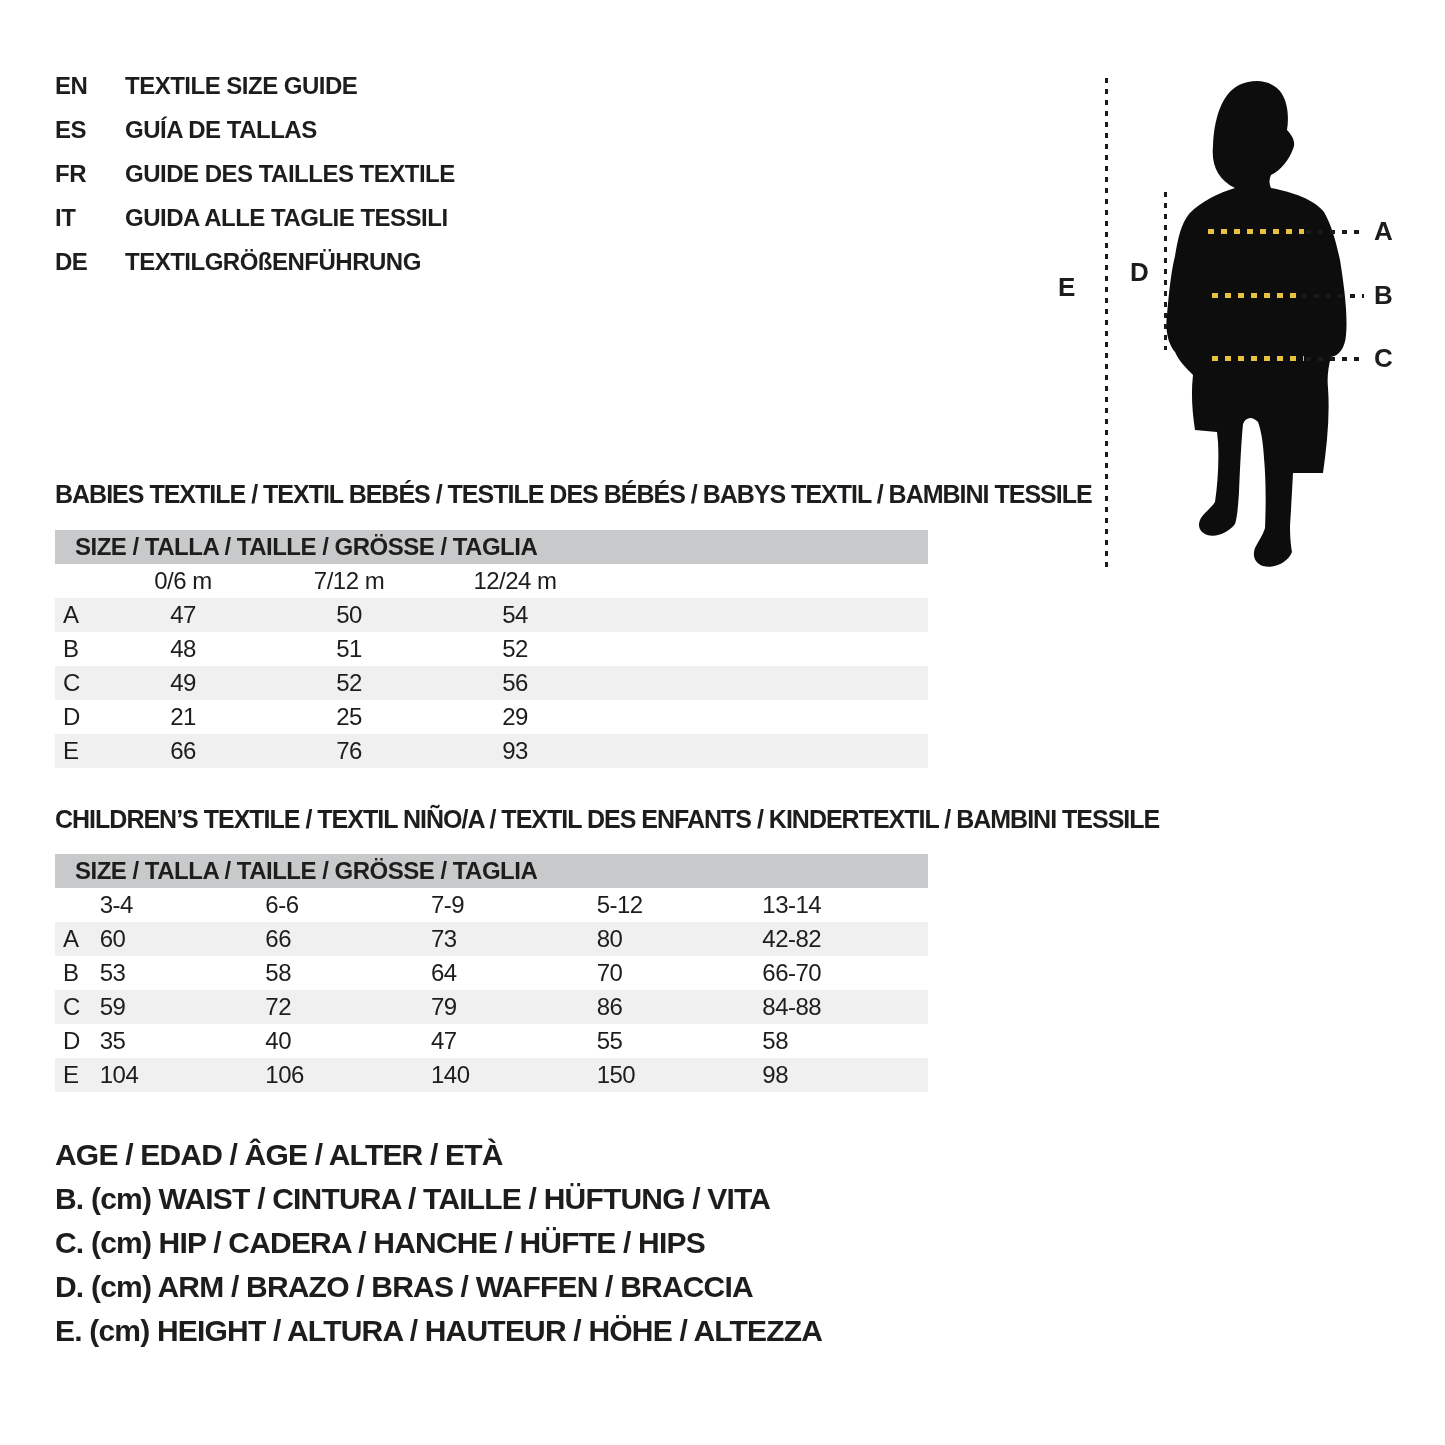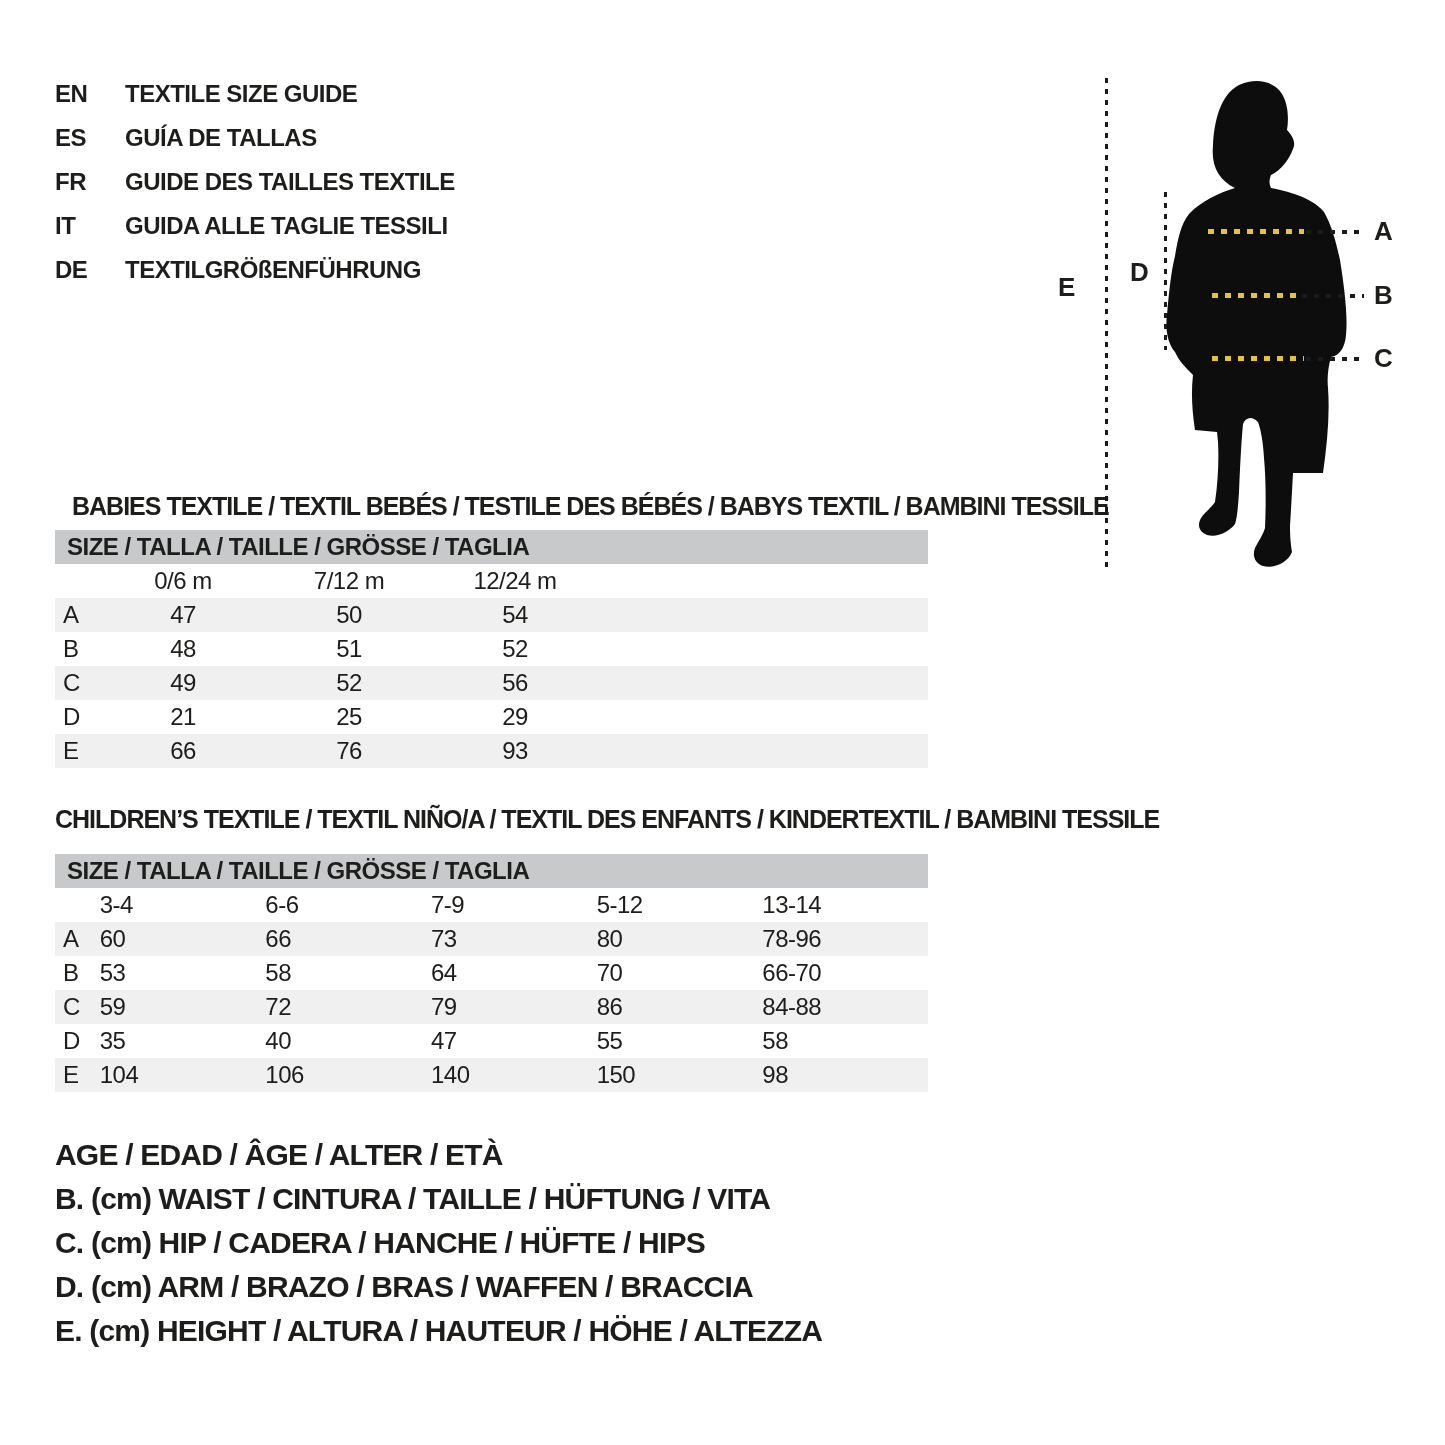--- a/index.html
+++ b/index.html
@@ -6,42 +6,42 @@
   body{
     width:1445px;height:1445px;position:relative;background:#ffffff;
     font-family:"Liberation Sans","DejaVu Sans",sans-serif;
     font-stretch:condensed;
     color:#1d1d1b;overflow:hidden;
   }
   .nowrap{white-space:nowrap;}
 
   
   .lang-block{position:absolute;left:55px;top:72px;}
-  .lang-row{display:flex;height:44px;align-items:center;
+  .lang-row{display:flex;height:44px;
     font-weight:bold;font-size:24px;letter-spacing:-0.5px;}
   .lang-code{width:70px;}
 
   
   .sil-svg{position:absolute;left:1155px;top:80px;width:200px;height:500px;z-index:1;}
   .vdash{position:absolute;width:3px;z-index:2;
     background-image:repeating-linear-gradient(to bottom,#1a1a1a 0px,#1a1a1a 5px,transparent 5px,transparent 11px);}
   .ydash{position:absolute;height:5px;z-index:3;
     background-image:repeating-linear-gradient(to right,#e6c23d 0px,#e6c23d 6px,transparent 6px,transparent 13px);}
   .kdash{position:absolute;height:4px;z-index:3;
     background-image:repeating-linear-gradient(to right,#1a1a1a 0px,#1a1a1a 5px,transparent 5px,transparent 12px);}
   .mlabel{position:absolute;font-weight:bold;font-size:26px;letter-spacing:-0.5px;z-index:4;}
 
   
   .sec-title{position:absolute;left:55px;font-weight:bold;font-size:25px;
     letter-spacing:-1px;white-space:nowrap;}
 
   
   .size-table{position:absolute;left:55px;width:873px;font-size:24px;letter-spacing:-0.5px;}
   .bar-header{height:34px;background:#c8c9cb;display:flex;align-items:center;
-    padding-left:12px;box-sizing:border-box;font-weight:bold;white-space:nowrap;}
+    padding-left:20px;box-sizing:border-box;font-weight:bold;white-space:nowrap;}
   .t-row{height:34px;display:flex;align-items:center;}
   .t-row.striped{background:#f0f0f1;}
   .row-label{width:45px;padding-left:8px;box-sizing:border-box;}
   .bt .cell{width:166px;text-align:center;}
   .ct .cell{width:167px;text-align:left;}
 
   
   .legend-block{position:absolute;left:55px;top:1133px;font-weight:bold;
     font-size:30px;letter-spacing:-0.8px;}
   .legend-line{height:44px;display:flex;align-items:center;white-space:nowrap;}
@@ -126,21 +126,21 @@
 
   <div class="ydash" style="left:1212px;top:293px;width:88px;"></div>
   <div class="kdash" style="left:1302px;top:294px;width:62px;"></div>
   <div class="mlabel" style="left:1374px;top:280px;">B</div>
 
   <div class="ydash" style="left:1212px;top:356px;width:92px;"></div>
   <div class="kdash" style="left:1306px;top:357px;width:56px;"></div>
   <div class="mlabel" style="left:1374px;top:343px;">C</div>
 </section>
 
-<div class="sec-title" style="top:492px;margin-left:17px;">BABIES TEXTILE / TEXTIL BEBÉS / TESTILE DES BÉBÉS / BABYS TEXTIL / BAMBINI TESSILE</div>
+<div class="sec-title" style="top:480px;">BABIES TEXTILE / TEXTIL BEBÉS / TESTILE DES BÉBÉS / BABYS TEXTIL / BAMBINI TESSILE</div>
 
 <section class="size-table bt" style="top:530px;">
   <div class="bar-header">SIZE / TALLA / TAILLE / GRÖSSE / TAGLIA</div>
   <div class="t-row">
     <span class="row-label"></span>
     <span class="cell">0/6 m</span>
     <span class="cell">7/12 m</span>
     <span class="cell">12/24 m</span>
   </div>
   <div class="t-row striped">
@@ -186,21 +186,21 @@
     <span class="cell">7-9</span>
     <span class="cell">5-12</span>
     <span class="cell">13-14</span>
   </div>
   <div class="t-row striped">
     <span class="row-label">A</span>
     <span class="cell">60</span>
     <span class="cell">66</span>
     <span class="cell">73</span>
     <span class="cell">80</span>
-    <span class="cell">78-96</span>
+    <span class="cell">42-82</span>
   </div>
   <div class="t-row">
     <span class="row-label">B</span>
     <span class="cell">53</span>
     <span class="cell">58</span>
     <span class="cell">64</span>
     <span class="cell">70</span>
     <span class="cell">66-70</span>
   </div>
   <div class="t-row striped">

